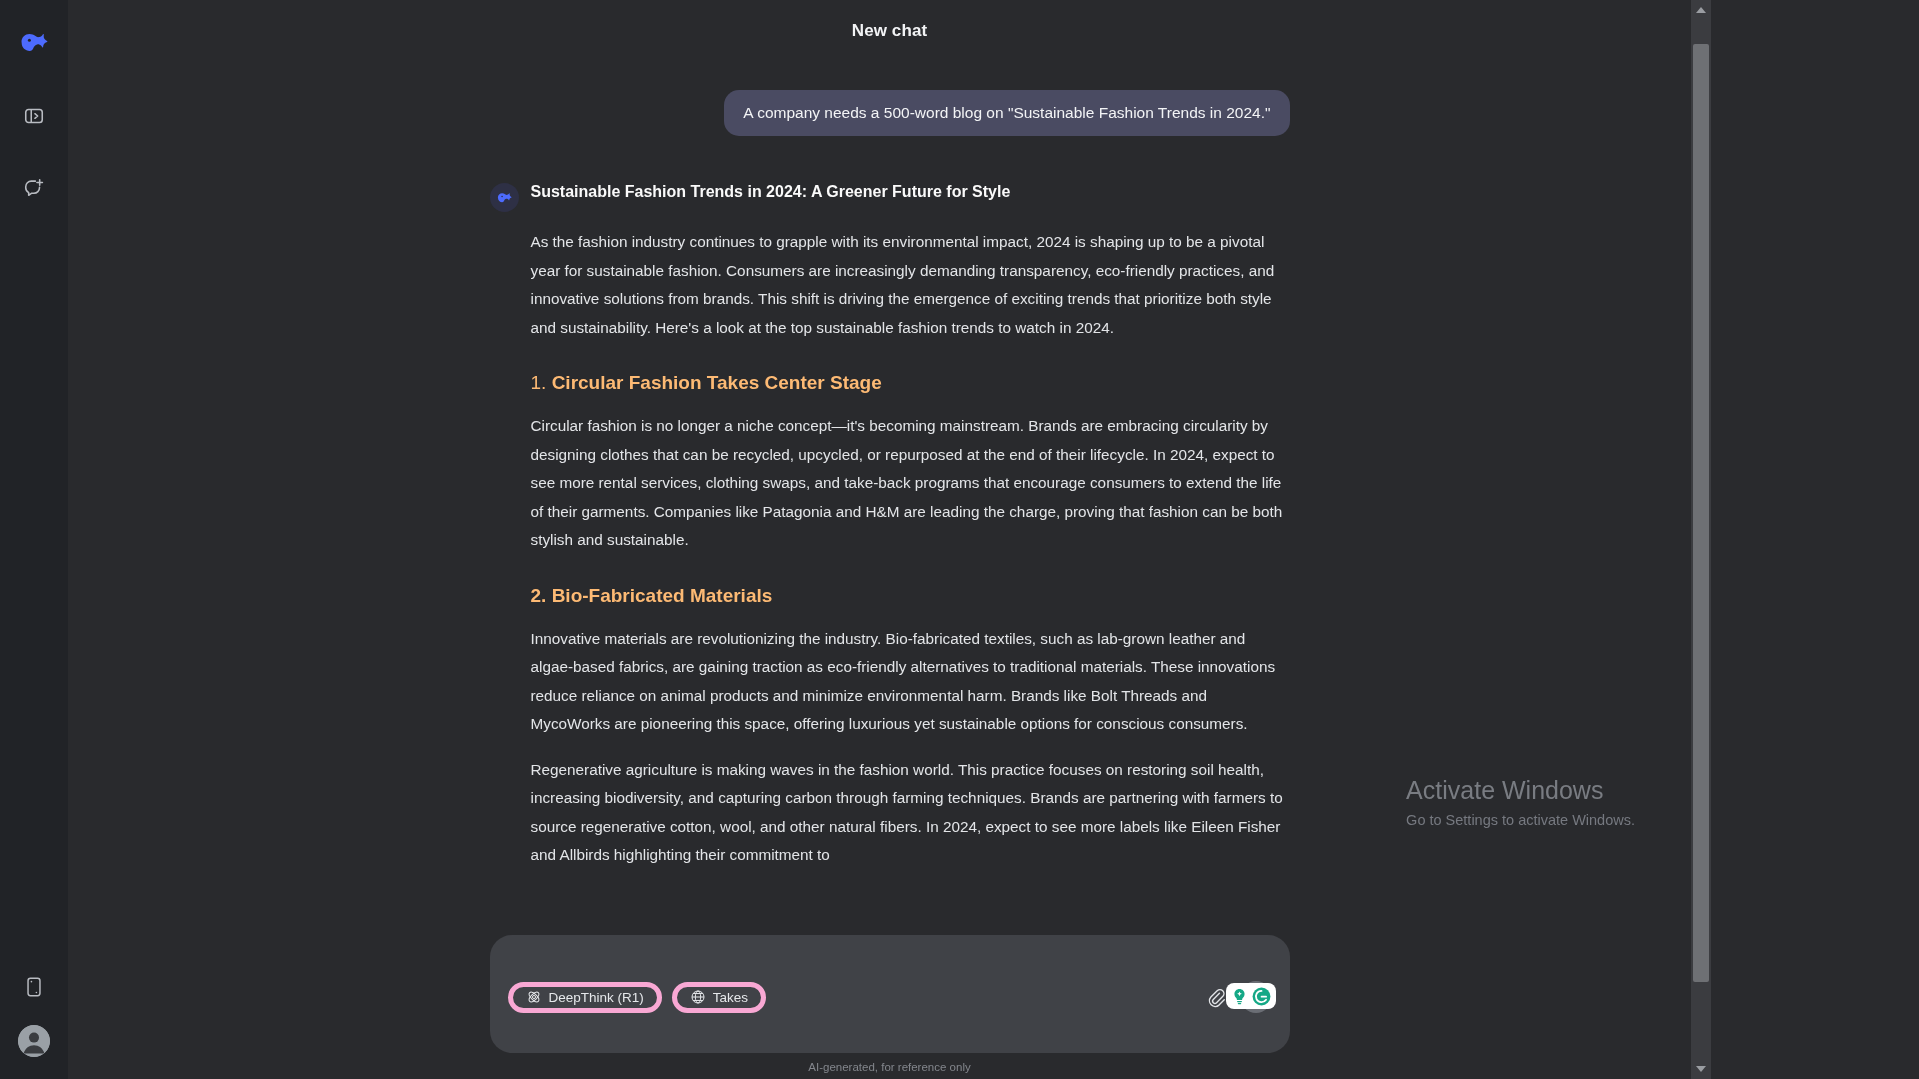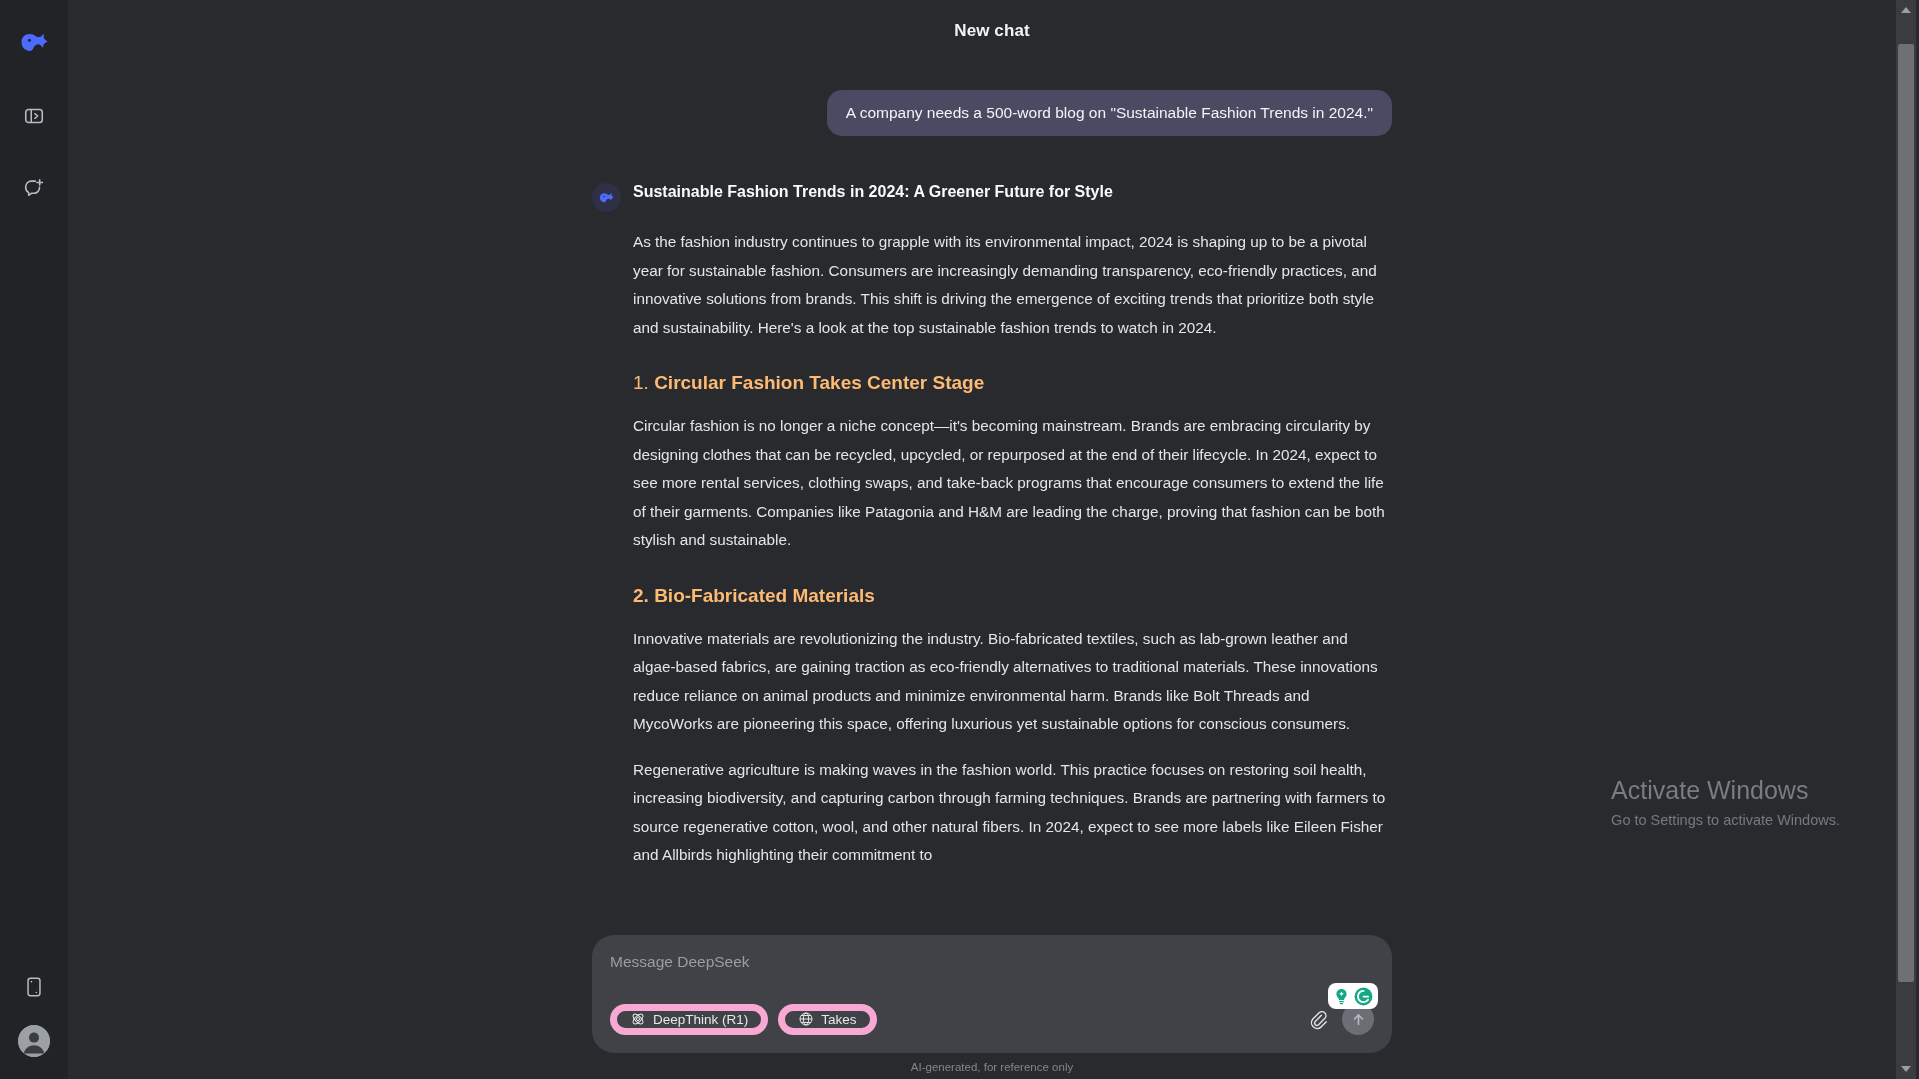--- a/index.html
+++ b/index.html
@@ -3,21 +3,21 @@
 <meta charset="utf-8">
 <style>
   * { box-sizing: border-box; margin: 0; padding: 0; }
   html, body {
     width: 1919px; height: 1079px;
     overflow: hidden;
     background: #292a2d;
     font-family: "Liberation Sans", sans-serif;
     -webkit-font-smoothing: antialiased;
   }
-  .app { position: relative; width: 1916px; height: 1079px; display: flex; }
+  .app { position: relative; width: 1711px; height: 1079px; display: flex; }
 
   
   .sidebar {
     width: 68px; height: 1079px;
     background: #212327;
     display: flex; flex-direction: column; align-items: center;
     flex: 0 0 68px;
     position: relative;
   }
   .logo-wrap { margin-top: 20px; width: 44px; height: 44px;
@@ -124,21 +124,21 @@
     color: #9a9da3; font-size: 15.5px; line-height: 22px;
   }
   .composer-bottom {
     display: flex; align-items: center; justify-content: space-between;
     margin-top: 30px;
   }
   .pill-group { display: flex; gap: 10px; }
   .pill {
     display: flex; align-items: center; gap: 7px;
     height: 31px; padding: 0 13px;
-    border: 7px solid #f9a8d4;
+    border: 5px solid #f9a8d4;
     border-radius: 16px;
     color: #e6e8eb; font-size: 13.5px;
     cursor: pointer; background: transparent;
     white-space: nowrap;
     text-align: right;
   }
   .right-actions { display: flex; align-items: center; gap: 14px; }
   .clip-btn { color: #e2e4e8; cursor: pointer; display:flex; }
   .send-btn {
     width: 32px; height: 32px; border-radius: 50%;
@@ -286,21 +286,20 @@
             <path d="M6 9.5l6 6 6-6" stroke-linecap="round" stroke-linejoin="round"></path>
           </svg>
         </div>
 
       </div>
     </div>
 
     <div class="composer-wrap">
       <div class="composer">
 
-        <div class="composer-placeholder">Message DeepSeek</div>
 
         <div class="grammarly">
           <svg width="19" height="19" viewBox="0 0 24 24">
             <path d="M12 2.6c-3.6 0-6.4 2.8-6.4 6.3 0 2.3 1.2 4 2.3 5.1.5.5.8 1.1.8 1.8v.5h6.6v-.5c0-.7.3-1.3.8-1.8 1.1-1.1 2.3-2.8 2.3-5.1 0-3.5-2.8-6.3-6.4-6.3z" fill="#15a886"></path>
             <rect x="8.9" y="17.6" width="6.2" height="1.7" rx=".85" fill="#15a886"></rect>
             <rect x="9.8" y="20.1" width="4.4" height="1.6" rx=".8" fill="#15a886"></rect>
             <path d="M12 5.6l.95 2.05L15 8.6l-2.05.95L12 11.6l-.95-2.05L9 8.6l2.05-.95z" fill="#ffffff"></path>
           </svg>
           <svg width="21" height="21" viewBox="0 0 24 24">
             <circle cx="12" cy="12" r="10.2" fill="#15a886"></circle>

